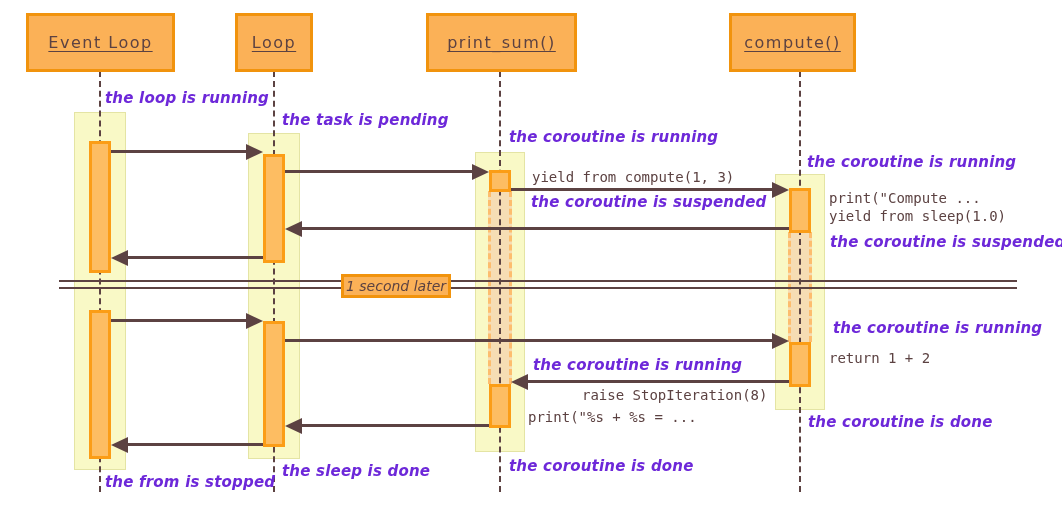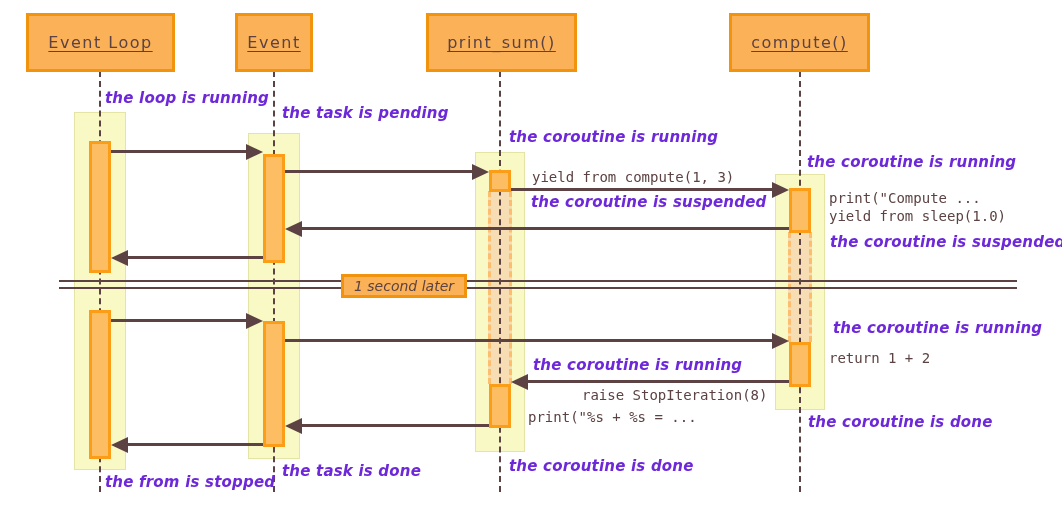--- a/index.html
+++ b/index.html
@@ -9,21 +9,21 @@
   }
   .band{position:absolute;background:#f9f9c6;border:1px solid #e4e4a4;box-sizing:border-box;}
   .susp{position:absolute;background:#f6ddb4;border-left:3px dashed #fdbd6e;border-right:3px dashed #fdbd6e;box-sizing:border-box;}
   .lifeline{position:absolute;top:71px;height:421px;width:0;border-left:2px dashed #5c4242;}
   .act{position:absolute;background:#fdbd62;border:3px solid #fb9d16;box-sizing:border-box;}
   .shaft{position:absolute;height:3px;background:#5c4242;}
   .head-r{position:absolute;width:0;height:0;border-top:8px solid transparent;border-bottom:8px solid transparent;border-left:17px solid #5c4242;}
   .head-l{position:absolute;width:0;height:0;border-top:8px solid transparent;border-bottom:8px solid transparent;border-right:17px solid #5c4242;}
   .divline{position:absolute;height:1.5px;background:#5c4242;}
   .divlabel{
-    position:absolute;left:341px;top:274px;width:126px;height:24px;
+    position:absolute;left:341px;top:274px;width:110px;height:24px;
     background:#fbb157;border:3px solid #f1930d;box-sizing:border-box;
     color:#5c4242;font-style:italic;font-size:14px;
     display:flex;align-items:center;justify-content:center;white-space:nowrap;
   }
   .participant{
     position:absolute;background:#fbb157;border:3px solid #f1930d;box-sizing:border-box;
     color:#5c4242;font-size:16px;letter-spacing:1.5px;
     display:flex;align-items:center;justify-content:center;
   }
   .participant span{text-decoration:underline;text-underline-offset:3px;}
@@ -91,40 +91,40 @@
   <div class="head-l" style="left:111px;top:437px;"></div>
 
   <div class="divlabel">
     <span>1 second later</span>
   </div>
 
   <div class="participant" style="left:26px;top:13px;width:149px;height:59px;">
     <span>Event Loop</span>
   </div>
   <div class="participant" style="left:235px;top:13px;width:78px;height:59px;">
-    <span>Event</span>
+    <span>Loop</span>
   </div>
   <div class="participant" style="left:426px;top:13px;width:151px;height:59px;">
     <span>print_sum()</span>
   </div>
-  <div class="participant" style="left:729px;top:13px;width:141px;height:59px;">
+  <div class="participant" style="left:729px;top:13px;width:127px;height:59px;">
     <span>compute()</span>
   </div>
 
   <div class="note" style="left:105px;top:89px;">the loop is running</div>
-  <div class="note" style="left:282px;top:104px;text-align:center;">the task is pending</div>
+  <div class="note" style="left:282px;top:111px;text-align:center;">the task is pending</div>
   <div class="note" style="left:509px;top:128px;">the coroutine is running</div>
   <div class="note" style="left:807px;top:153px;">the coroutine is running</div>
   <div class="note" style="left:531px;top:193px;">the coroutine is suspended</div>
   <div class="note" style="left:830px;top:233px;">the coroutine is suspended</div>
   <div class="note" style="left:833px;top:319px;">the coroutine is running</div>
   <div class="note" style="left:533px;top:356px;">the coroutine is running</div>
   <div class="note" style="left:808px;top:413px;">the coroutine is done</div>
   <div class="note" style="left:509px;top:457px;">the coroutine is done</div>
-  <div class="note" style="left:282px;top:462px;">the task is done</div>
+  <div class="note" style="left:282px;top:462px;">the sleep is done</div>
   <div class="note" style="left:105px;top:473px;">the from is stopped</div>
 
   <div class="msg" style="left:532px;top:169px;">yield from compute(1, 3)</div>
   <div class="msg" style="left:829px;top:190px;">print("Compute ...</div>
   <div class="msg" style="left:829px;top:208px;">yield from sleep(1.0)</div>
   <div class="msg" style="left:829px;top:350px;">return 1 + 2</div>
   <div class="msg" style="left:582px;top:387px;">raise StopIteration(8)</div>
   <div class="msg" style="left:528px;top:409px;">print("%s + %s = ...</div>
 
 </div>

